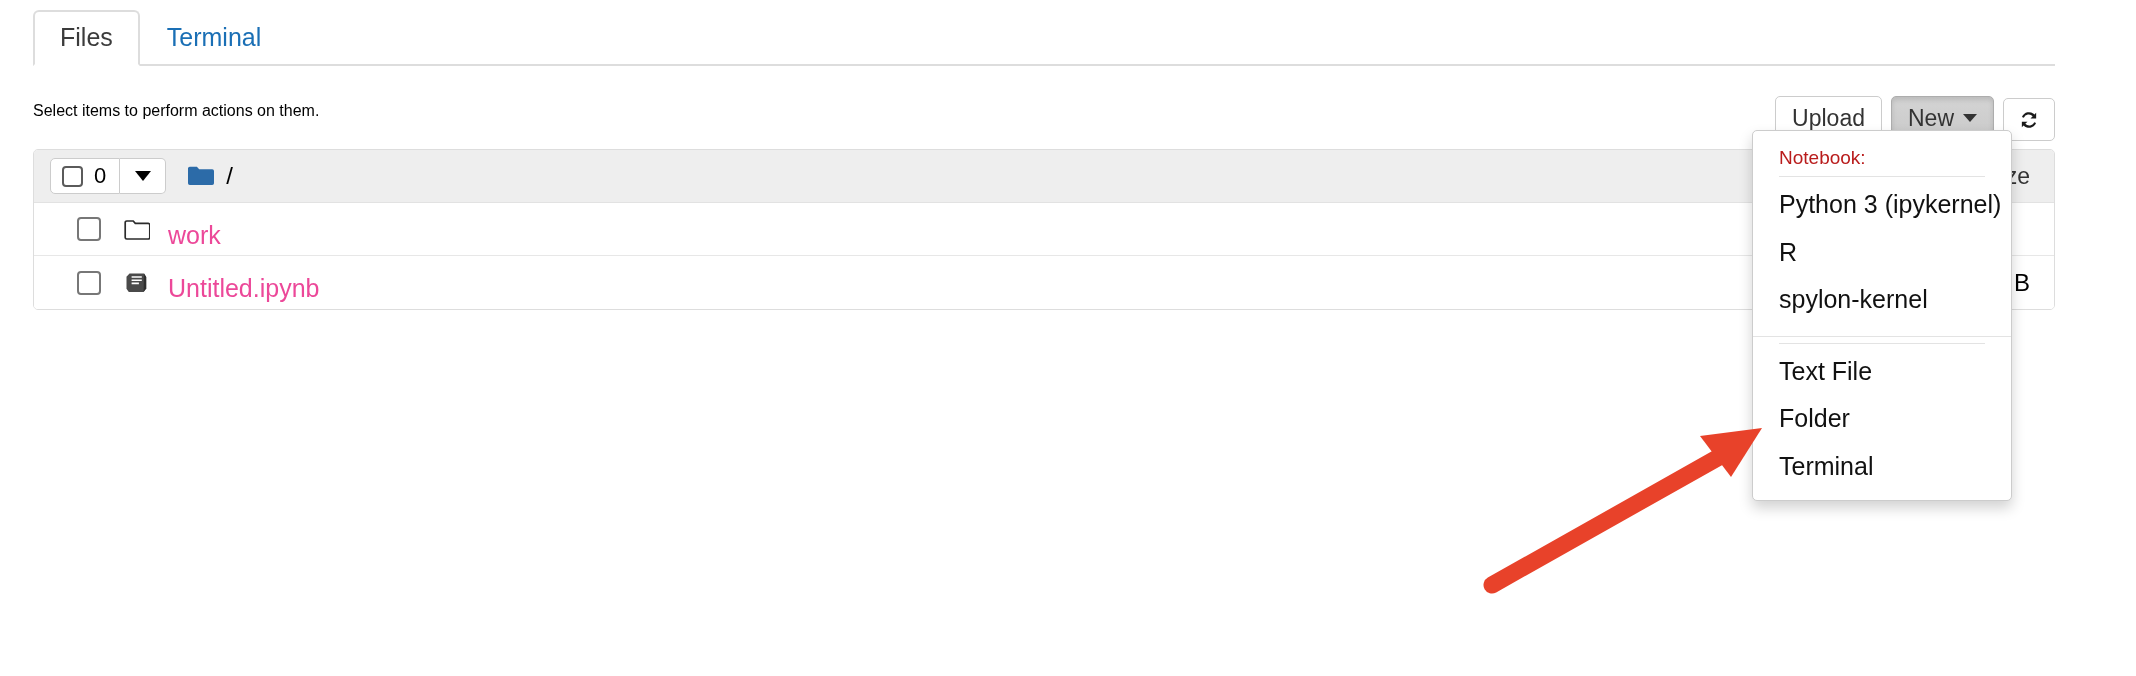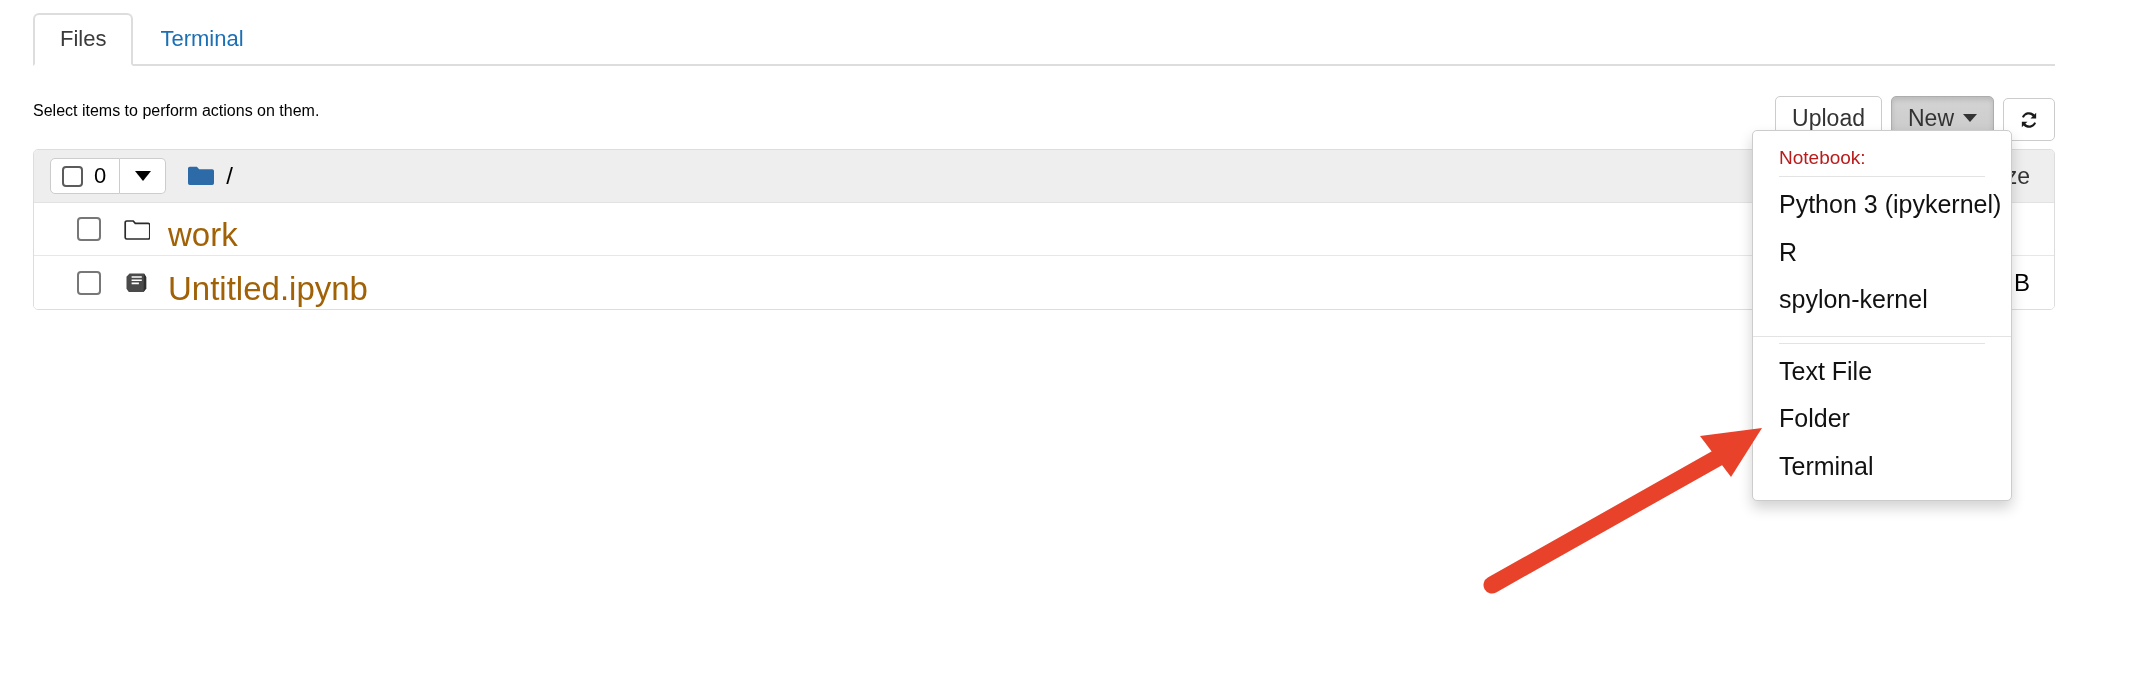--- a/index.html
+++ b/index.html
@@ -25,21 +25,21 @@
     height: 52px;
     border-bottom: 2px solid #dddddd;
     box-sizing: border-box;
   }
   .tabs {
     display: flex;
     align-items: flex-end;
     height: 100%;
   }
   .tab {
-    font-size: 22px;
+    font-size: 25px;
     line-height: 1;
     padding: 13px 25px 14px 25px;
     color: #1a6fb5;
     cursor: pointer;
     box-sizing: border-box;
     border: 2px solid transparent;
     border-bottom: none;
     position: relative;
     white-space: nowrap;
   }
@@ -235,22 +235,22 @@
   .row-icon {
     margin-left: 23px;
     width: 26px;
     display: flex;
     align-items: center;
     justify-content: center;
     flex: none;
   }
   .row-name {
     margin-left: 18px;
-    font-size: 33px;
-    color: #a16207;
+    font-size: 25px;
+    color: #ec4899;
     cursor: pointer;
     white-space: nowrap;
     margin-top: 12px;
   }
   .row-spacer { flex: 1 1 auto; }
   .row-size {
     font-size: 24px;
     color: #000000;
     width: 118px;
     text-align: right;

